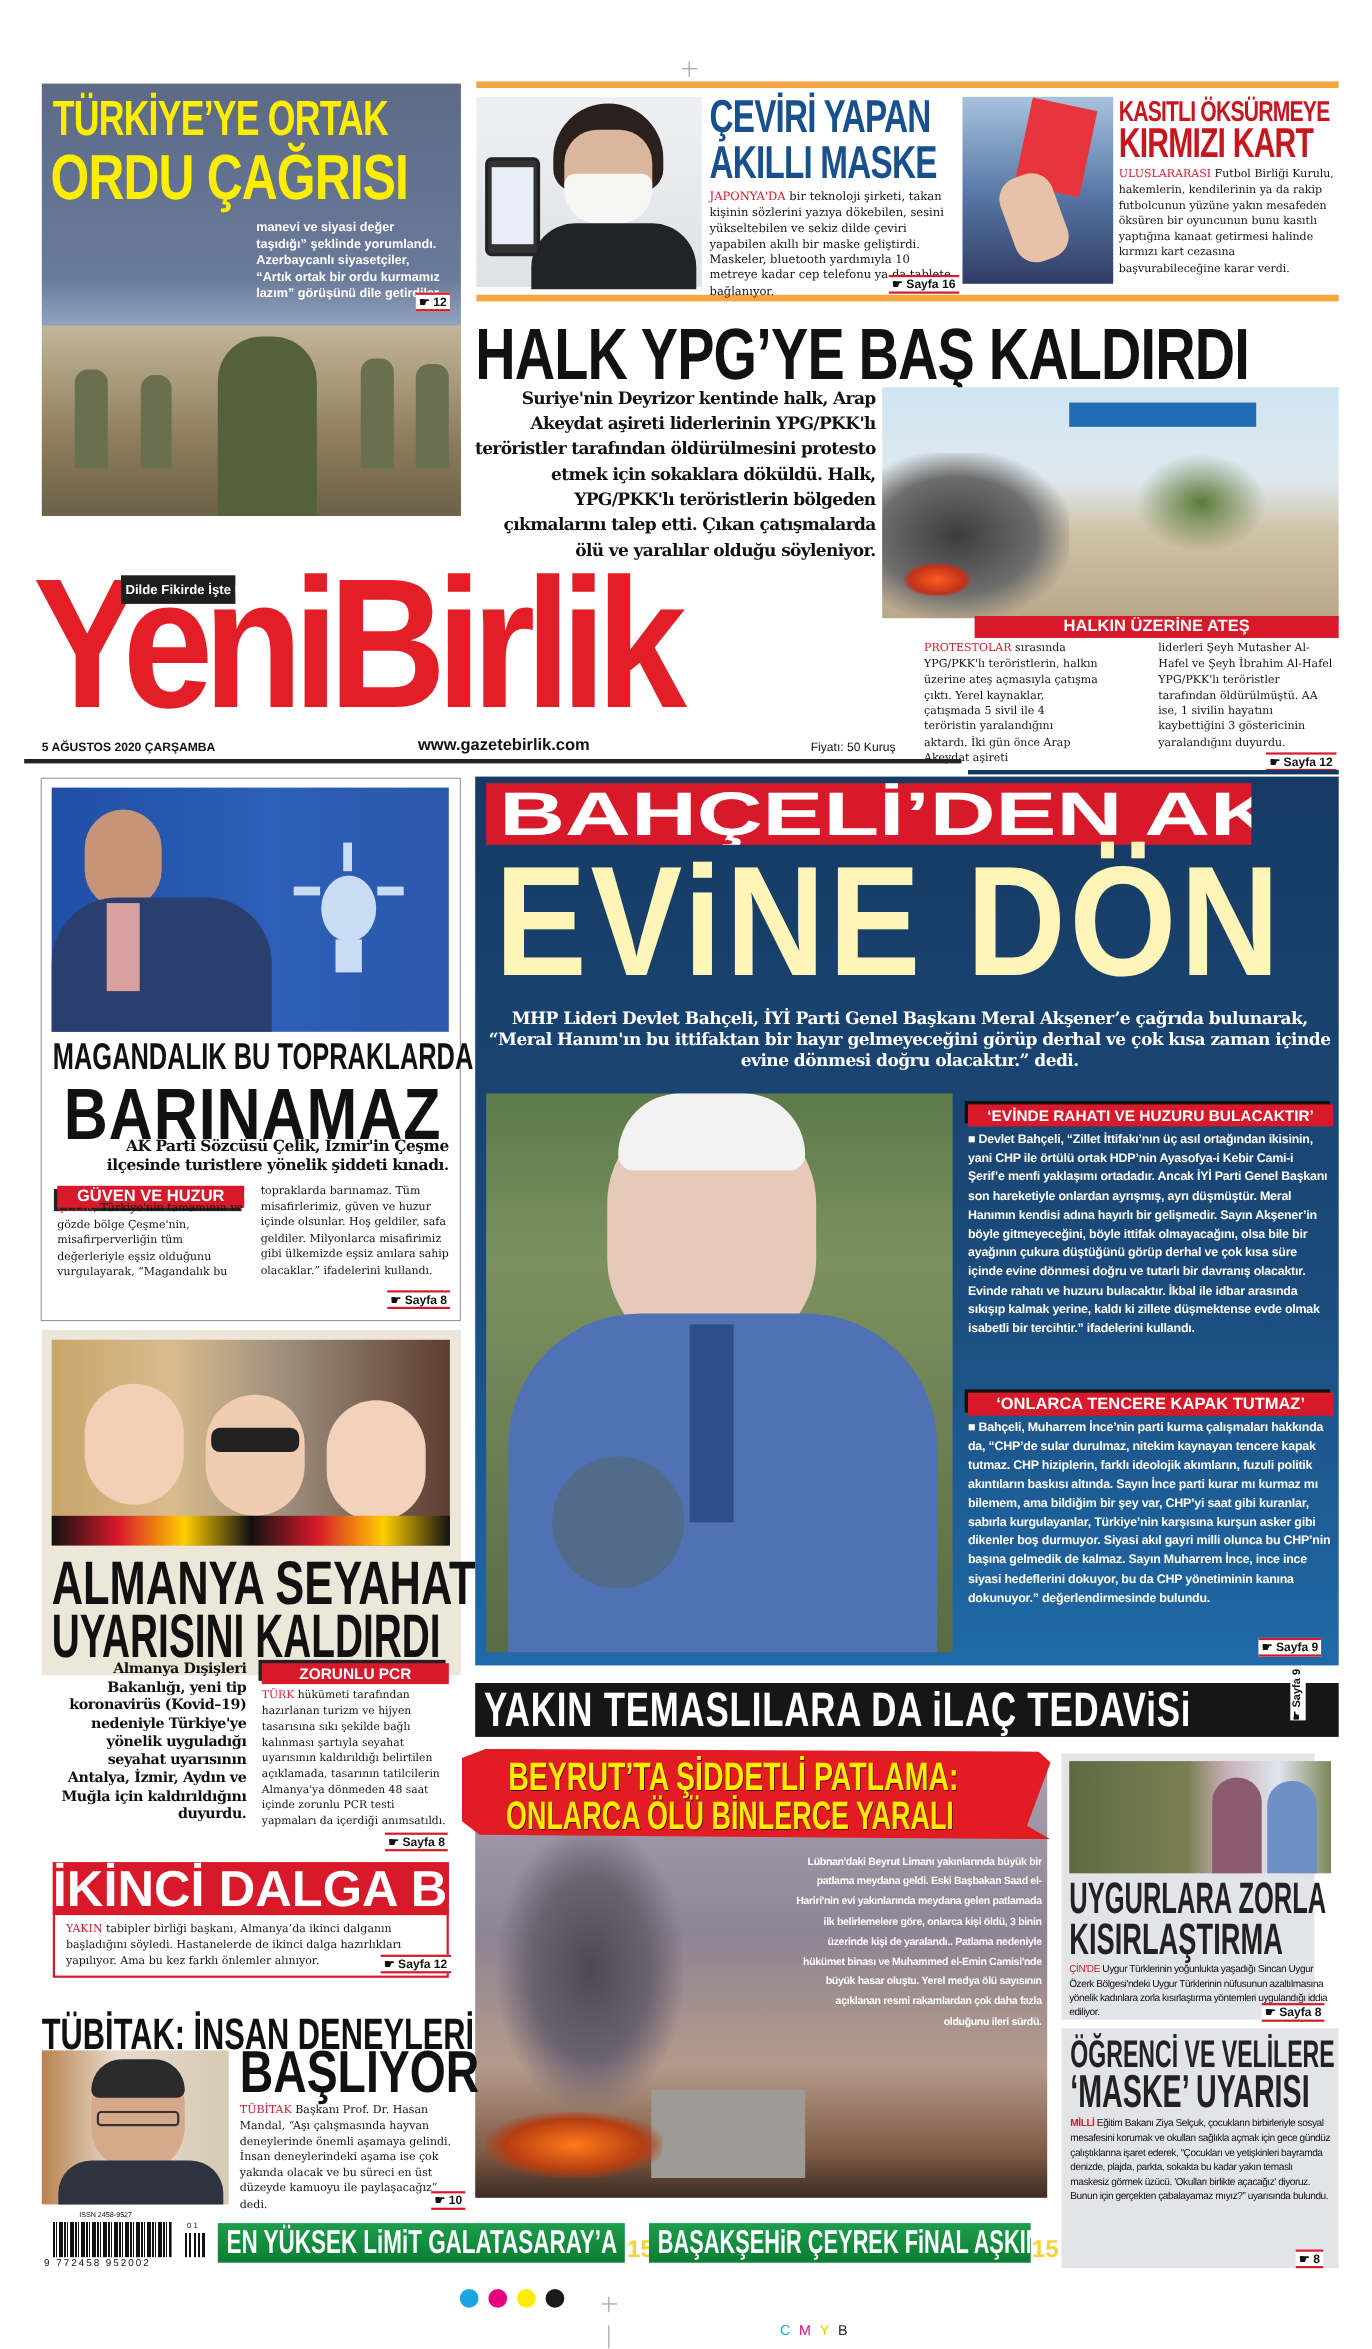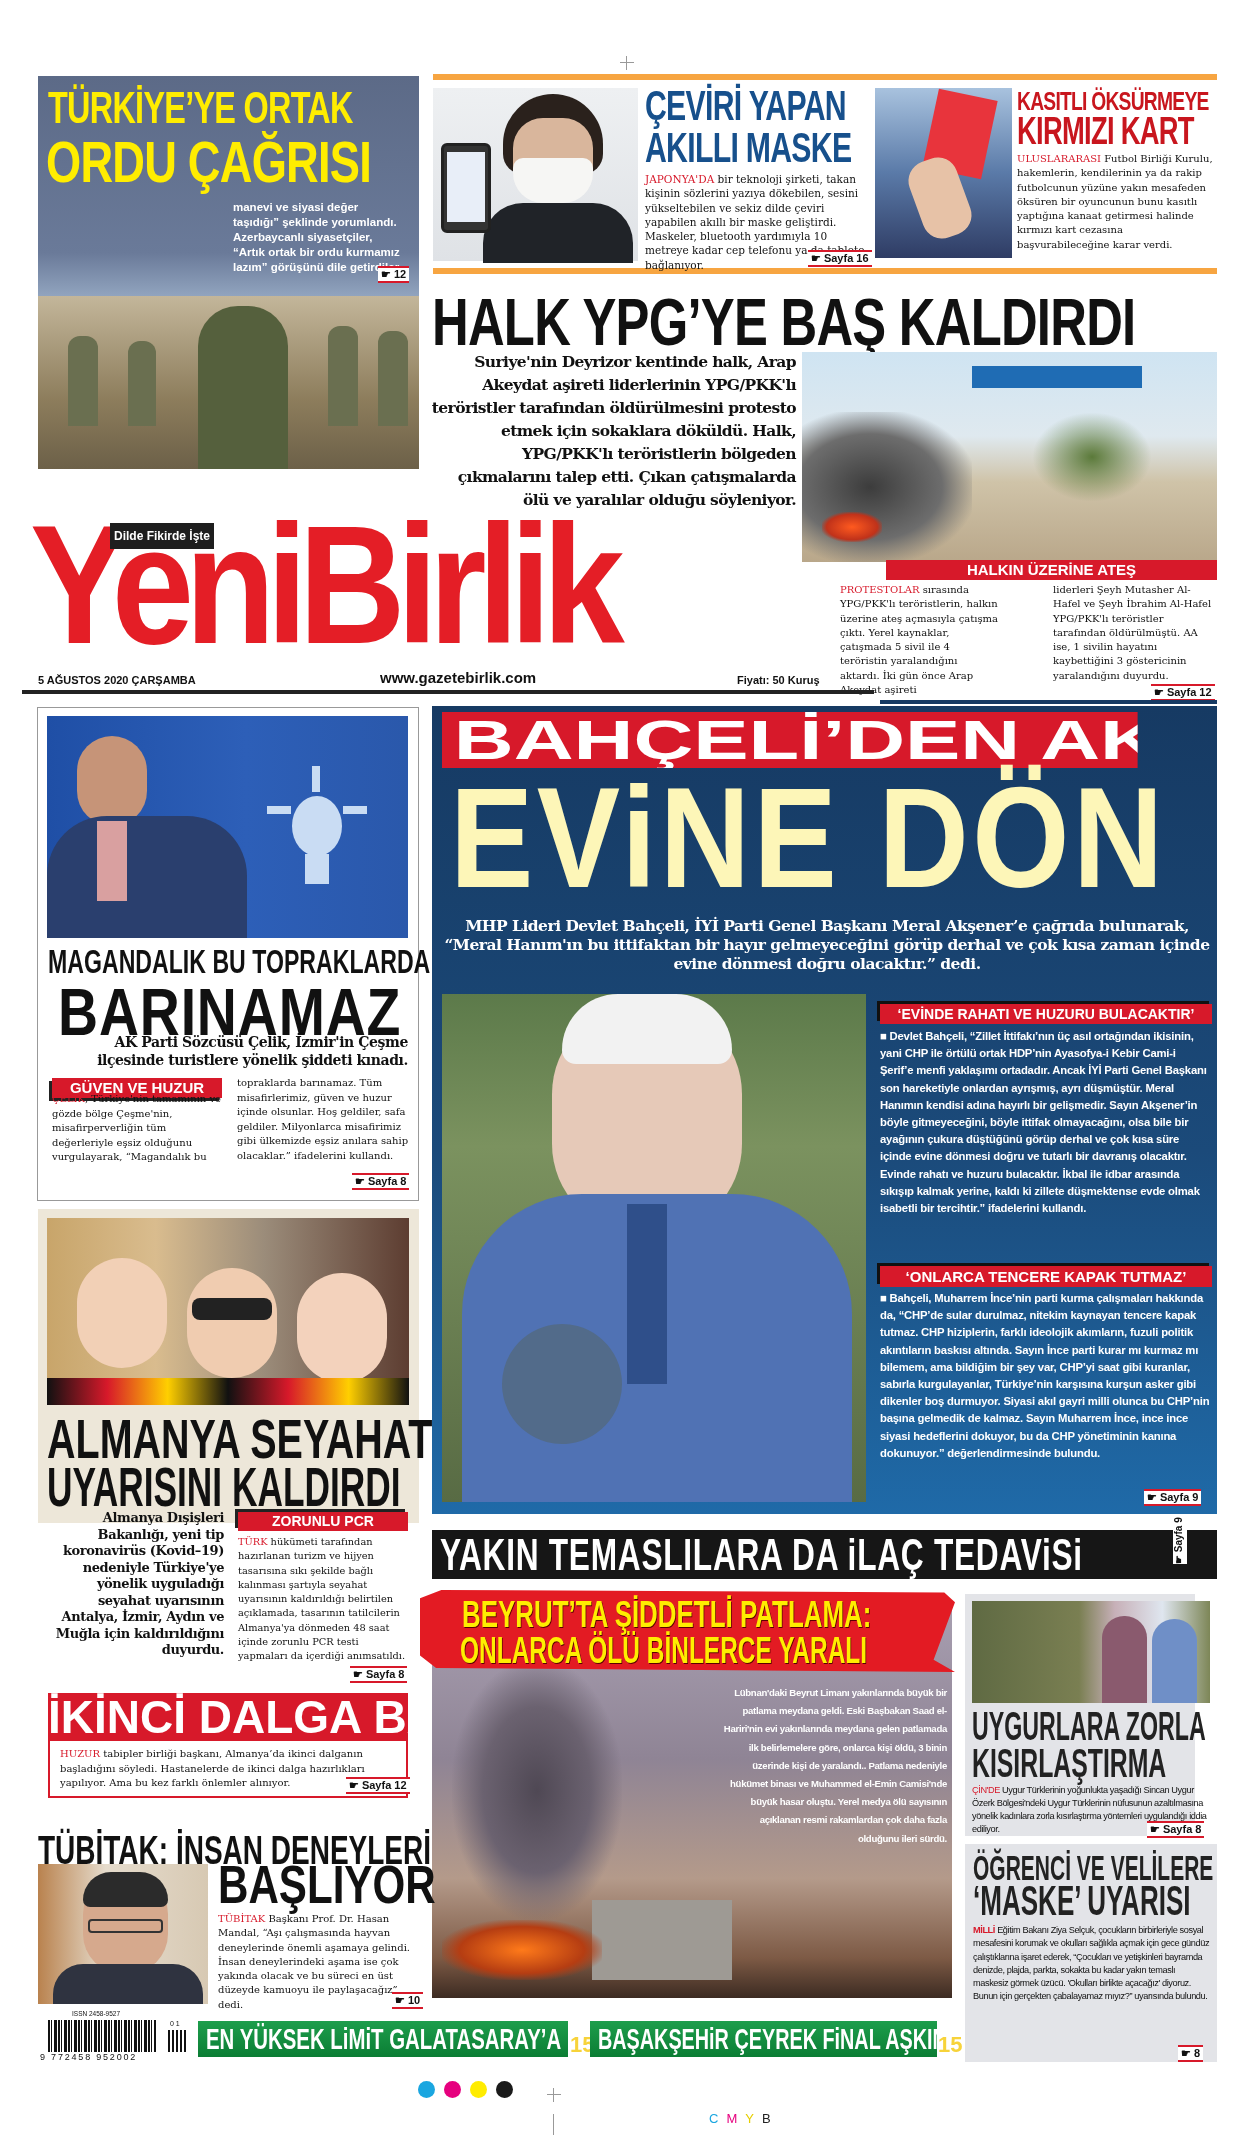--- a/index.html
+++ b/index.html
@@ -78,21 +78,21 @@
 </div>
 <div class="abs serif" data-name="ypg-body-col2" style="left:1053px;top:583px;width:160px;font-size:10px;line-height:14.3px">liderleri Şeyh Mutasher Al-Hafel ve Şeyh İbrahim Al-Hafel YPG/PKK'lı teröristler tarafından öldürülmüştü. AA ise, 1 sivilin hayatını kaybettiğini 3 göstericinin yaralandığını duyurdu.</div>
 <span class="abs ref" data-name="ypg-page-ref" style="left:1151px;top:684px">☛ Sayfa 12</span>
 
 <div class="abs" data-name="masthead-logo" style="left:30px;top:505px;height:160px;white-space:nowrap;font-family:'Liberation Sans',sans-serif;font-weight:bold;font-size:168px;color:#e41e26;letter-spacing:-10px;line-height:160px;transform:scaleX(0.88);transform-origin:left top">
   <span data-name="logo-yeni">Yeni</span><span data-name="logo-birlik">Birlik</span>
 </div>
 <div class="abs" data-name="masthead-slogan" style="left:110px;top:523px;width:100px;height:26px;background:#1e1e1e;color:#fff;font-size:12px;font-weight:bold;line-height:26px;text-align:center;width:102px;padding:0 4px;white-space:nowrap;width:104px">Dilde Fikirde İşte Birlik</div>
 <div class="abs" data-name="masthead-date" style="left:38px;top:674px;font-size:11px;font-weight:bold">5 AĞUSTOS 2020 ÇARŞAMBA</div>
 <div class="abs" data-name="masthead-website" style="left:380px;top:669px;font-size:15px;font-weight:bold">www.gazetebirlik.com</div>
-<div class="abs" data-name="masthead-price" style="left:737px;top:674px;font-size:11px;font-weight:bold">Fiyatı: 50 Kuruş</div>
+<div class="abs" data-name="masthead-price" style="left:737px;top:674px;font-size:11px;font-weight:normal">Fiyatı: 50 Kuruş</div>
 <div class="abs" data-name="masthead-rule" style="left:22px;top:690px;width:852px;height:4px;background:#222"></div>
 <div class="abs" data-name="masthead-rule-right" style="left:880px;top:700px;width:337px;height:4px;background:#163a63"></div>
 
 <div class="abs" data-name="celik-story-frame" style="left:37px;top:707px;width:382px;height:494px;border:1px solid #999"></div>
 <div class="abs" data-name="celik-photo" style="left:47px;top:716px;width:361px;height:222px;background:linear-gradient(90deg,#1f4fa6,#2d5fb8 55%,#2a58ab)">
   <div class="abs" style="left:220px;top:50px;width:100px;height:130px;">
     <div style="position:absolute;left:25px;top:30px;width:50px;height:60px;border-radius:50%;background:#c9dcf3"></div>
     <div style="position:absolute;left:38px;top:88px;width:24px;height:30px;background:#c9dcf3"></div>
     <div style="position:absolute;left:45px;top:0;width:8px;height:26px;background:#c9dcf3"></div>
     <div style="position:absolute;left:0;top:40px;width:24px;height:8px;background:#c9dcf3"></div>
@@ -143,21 +143,21 @@
 <div class="abs serif" data-name="germany-summary" style="left:44px;top:1510px;width:180px;font-size:13px;line-height:16.5px;font-weight:bold;text-align:right;letter-spacing:-0.4px">Almanya Dışişleri Bakanlığı, yeni tip koronavirüs (Kovid–19) nedeniyle Türkiye'ye yönelik uyguladığı seyahat uyarısının Antalya, İzmir, Aydın ve Muğla için kaldırıldığını duyurdu.</div>
 <div class="abs redbar cond" data-name="germany-section-bar" style="left:238px;top:1512px;width:170px;height:19px;font-size:14px;line-height:19px;letter-spacing:0;box-shadow:-3px -3px 0 #222">ZORUNLU PCR</div>
 <div class="abs serif" data-name="germany-body" style="left:238px;top:1535px;width:170px;font-size:9.8px;line-height:14.3px">
   <span class="red" data-name="germany-lead">TÜRK</span><span data-name="germany-text"> hükümeti tarafından hazırlanan turizm ve hijyen tasarısına sıkı şekilde bağlı kalınması şartıyla seyahat uyarısının kaldırıldığı belirtilen açıklamada, tasarının tatilcilerin Almanya'ya dönmeden 48 saat içinde zorunlu PCR testi yapmaları da içerdiği anımsatıldı.</span>
 </div>
 <span class="abs ref" data-name="germany-page-ref" style="left:350px;top:1666px">☛ Sayfa 8</span>
 
 <div class="abs" data-name="second-wave-box" style="left:48px;top:1693px;width:360px;height:105px;border:2px solid #d7192a;background:#fff">
   <div class="abs redbar cond" data-name="second-wave-title" style="left:-2px;top:-2px;width:360px;height:48px;font-size:46px;line-height:48px;letter-spacing:0;white-space:nowrap;overflow:hidden">İKİNCİ DALGA BAŞLADI</div>
   <div class="abs serif" data-name="second-wave-body" style="left:10px;top:52px;width:340px;font-size:10px;line-height:14.6px">
-    <span class="red" data-name="second-wave-lead">HUZUR</span><span data-name="second-wave-text"> tabipler birliği başkanı, Almanya’da ikinci dalganın başladığını söyledi. Hastanelerde de ikinci dalga hazırlıkları yapılıyor. Ama bu kez farklı önlemler alınıyor.</span>
+    <span class="red" data-name="second-wave-lead">YAKIN</span><span data-name="second-wave-text"> tabipler birliği başkanı, Almanya’da ikinci dalganın başladığını söyledi. Hastanelerde de ikinci dalga hazırlıkları yapılıyor. Ama bu kez farklı önlemler alınıyor.</span>
   </div>
   <span class="abs ref" data-name="second-wave-page-ref" style="left:296px;top:82px">☛ Sayfa 12</span>
 </div>
 
 <div class="abs" data-name="drug-banner" style="left:432px;top:1530px;width:785px;height:49px;background:#161616">
   <div class="abs cond" data-name="drug-headline" style="left:8px;top:2px;font-size:44px;line-height:45px;color:#fff;white-space:nowrap;transform:scaleX(0.72);letter-spacing:1px">YAKIN TEMASLILARA DA iLAÇ TEDAViSi</div>
   <div class="abs" data-name="drug-page-ref" style="left:753px;top:4px;width:40px;height:14px;background:#fff;color:#111;font-size:10px;font-weight:bold;transform:rotate(-90deg) translate(-30px,-12px);transform-origin:left top;text-align:center;white-space:nowrap">☛ Sayfa 9</div>
 </div>
 
 <div class="abs" data-name="beirut-photo" style="left:432px;top:1600px;width:520px;height:398px;background:linear-gradient(180deg,#a9a0b2 0%,#8f8495 40%,#b49a8a 70%,#7d5a45 90%,#3c2b22 100%)">

